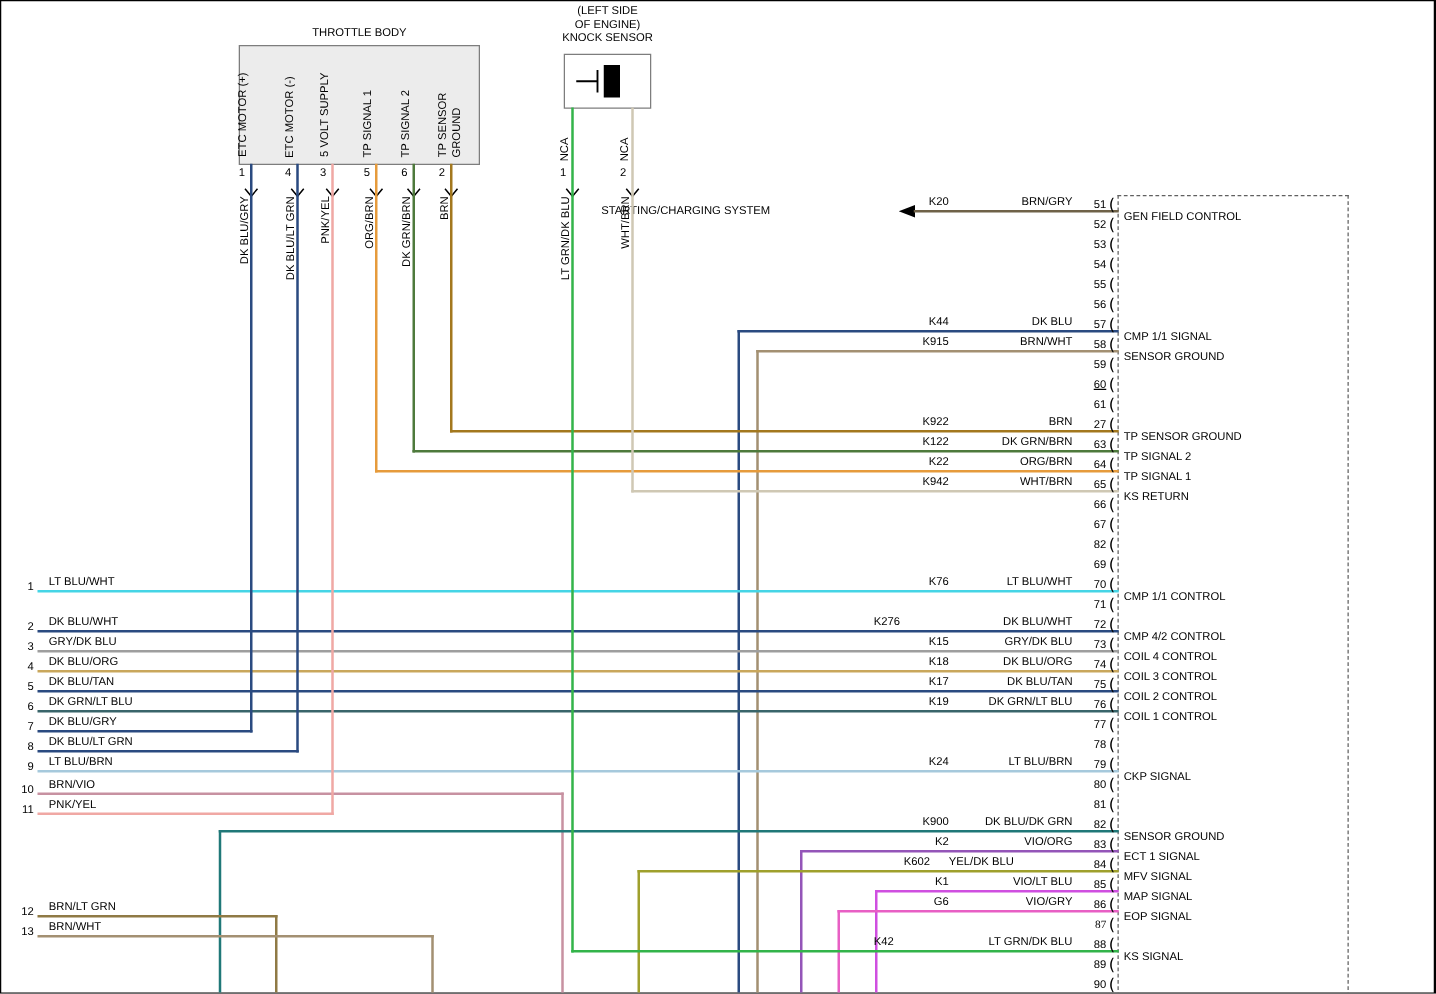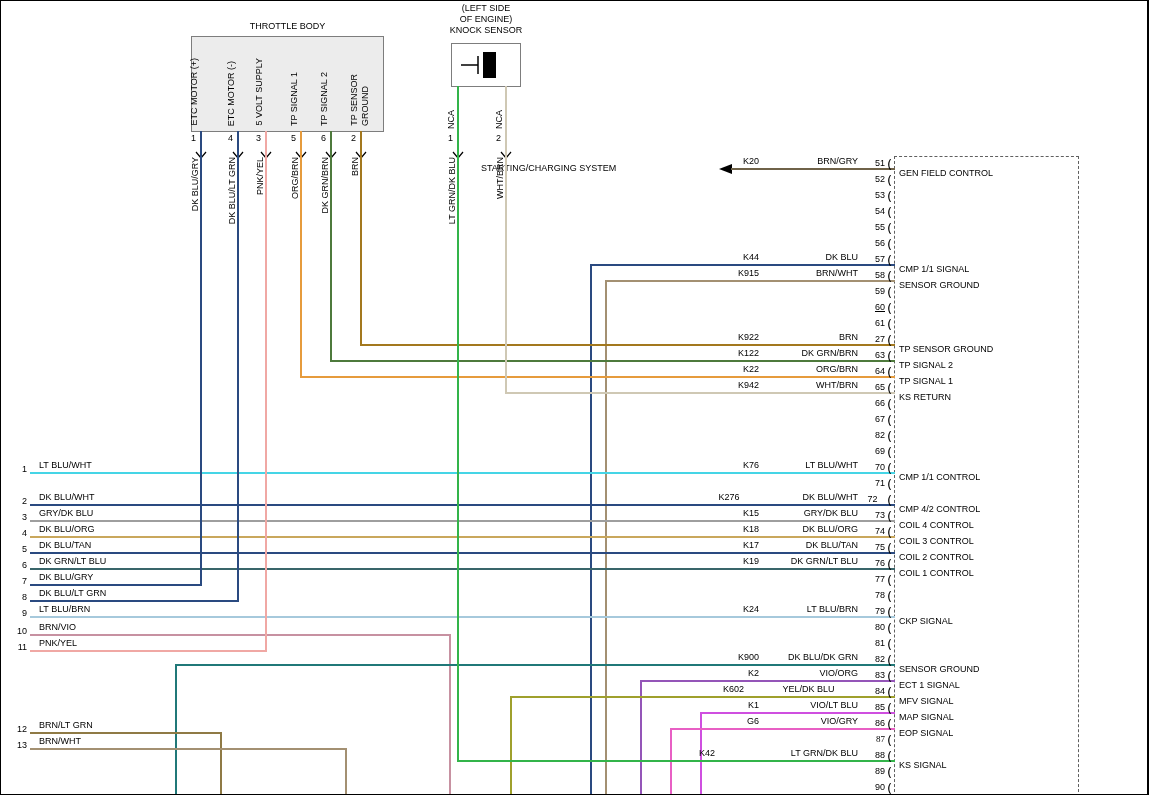--- a/index.html
+++ b/index.html
@@ -198,21 +198,21 @@
     <div class="t bracket" style="left: 886px; top: 413px;">(</div>
     <div class="t" style="left: 859px; top: 429px; width: 25px; text-align: right;">82</div>
     <div class="t bracket" style="left: 886px; top: 429px;">(</div>
     <div class="t" style="left: 859px; top: 445px; width: 25px; text-align: right;">69</div>
     <div class="t bracket" style="left: 886px; top: 445px;">(</div>
     <div class="t" style="left: 859px; top: 461px; width: 25px; text-align: right;">70</div>
     <div class="t bracket" style="left: 886px; top: 461px;">(</div>
     <div class="t" style="left: 898px; top: 471px;">CMP 1/1 CONTROL</div>
     <div class="t" style="left: 859px; top: 477px; width: 25px; text-align: right;">71</div>
     <div class="t bracket" style="left: 886px; top: 477px;">(</div>
-    <div class="t" style="left: 859px; top: 493px; width: 25px; text-align: center;">72</div>
+    <div class="t" style="left: 859px; top: 493px; width: 25px; text-align: right;">72</div>
     <div class="t bracket" style="left: 886px; top: 493px;">(</div>
     <div class="t" style="left: 898px; top: 503px;">CMP 4/2 CONTROL</div>
     <div class="t" style="left: 859px; top: 509px; width: 25px; text-align: right;">73</div>
     <div class="t bracket" style="left: 886px; top: 509px;">(</div>
     <div class="t" style="left: 898px; top: 519px;">COIL 4 CONTROL</div>
     <div class="t" style="left: 859px; top: 525px; width: 25px; text-align: right;">74</div>
     <div class="t bracket" style="left: 886px; top: 525px;">(</div>
     <div class="t" style="left: 898px; top: 535px;">COIL 3 CONTROL</div>
     <div class="t" style="left: 859px; top: 541px; width: 25px; text-align: right;">75</div>
     <div class="t bracket" style="left: 886px; top: 541px;">(</div>
@@ -264,38 +264,38 @@
     <div class="t" style="left: 698px; top: 331px; width: 60px; text-align: right;">K922</div>
     <div class="t" style="left: 758px; top: 331px; width: 99px; text-align: right;">BRN</div>
     <div class="t" style="left: 698px; top: 347px; width: 60px; text-align: right;">K122</div>
     <div class="t" style="left: 758px; top: 347px; width: 99px; text-align: right;">DK GRN/BRN</div>
     <div class="t" style="left: 698px; top: 363px; width: 60px; text-align: right;">K22</div>
     <div class="t" style="left: 758px; top: 363px; width: 99px; text-align: right;">ORG/BRN</div>
     <div class="t" style="left: 698px; top: 379px; width: 60px; text-align: right;">K942</div>
     <div class="t" style="left: 758px; top: 379px; width: 99px; text-align: right;">WHT/BRN</div>
     <div class="t" style="left: 698px; top: 459px; width: 60px; text-align: right;">K76</div>
     <div class="t" style="left: 758px; top: 459px; width: 99px; text-align: right;">LT BLU/WHT</div>
-    <div class="t" style="left: 698px; top: 491px; width: 60px; text-align: center;">K276</div>
+    <div class="t" style="left: 698px; top: 491px; width: 60px; text-align: left;">K276</div>
     <div class="t" style="left: 758px; top: 491px; width: 99px; text-align: right;">DK BLU/WHT</div>
     <div class="t" style="left: 698px; top: 507px; width: 60px; text-align: right;">K15</div>
     <div class="t" style="left: 758px; top: 507px; width: 99px; text-align: right;">GRY/DK BLU</div>
     <div class="t" style="left: 698px; top: 523px; width: 60px; text-align: right;">K18</div>
     <div class="t" style="left: 758px; top: 523px; width: 99px; text-align: right;">DK BLU/ORG</div>
     <div class="t" style="left: 698px; top: 539px; width: 60px; text-align: right;">K17</div>
     <div class="t" style="left: 758px; top: 539px; width: 99px; text-align: right;">DK BLU/TAN</div>
     <div class="t" style="left: 698px; top: 555px; width: 60px; text-align: right;">K19</div>
     <div class="t" style="left: 758px; top: 555px; width: 99px; text-align: right;">DK GRN/LT BLU</div>
     <div class="t" style="left: 698px; top: 603px; width: 60px; text-align: right;">K24</div>
     <div class="t" style="left: 758px; top: 603px; width: 99px; text-align: right;">LT BLU/BRN</div>
     <div class="t" style="left: 698px; top: 651px; width: 60px; text-align: right;">K900</div>
     <div class="t" style="left: 758px; top: 651px; width: 99px; text-align: right;">DK BLU/DK GRN</div>
     <div class="t" style="left: 698px; top: 667px; width: 60px; text-align: right;">K2</div>
     <div class="t" style="left: 758px; top: 667px; width: 99px; text-align: right;">VIO/ORG</div>
     <div class="t" style="left: 722px; top: 683px; width: 60px; text-align: left;">K602</div>
-    <div class="t" style="left: 758px; top: 683px; width: 99px; text-align: center;">YEL/DK BLU</div>
+    <div class="t" style="left: 758px; top: 683px; width: 99px; text-align: left;">YEL/DK BLU</div>
     <div class="t" style="left: 698px; top: 699px; width: 60px; text-align: right;">K1</div>
     <div class="t" style="left: 758px; top: 699px; width: 99px; text-align: right;">VIO/LT BLU</div>
     <div class="t" style="left: 698px; top: 715px; width: 60px; text-align: right;">G6</div>
     <div class="t" style="left: 758px; top: 715px; width: 99px; text-align: right;">VIO/GRY</div>
     <div class="t" style="left: 698px; top: 747px; width: 60px; ">K42</div>
     <div class="t" style="left: 758px; top: 747px; width: 99px; text-align: right;">LT GRN/DK BLU</div>
     <div class="t" style="left: 5px; top: 463px; width: 21px; text-align: right;">1</div>
     <div class="t" style="left: 38px; top: 459px;">LT BLU/WHT</div>
     <div class="t" style="left: 5px; top: 495px; width: 21px; text-align: right;">2</div>
     <div class="t" style="left: 38px; top: 491px;">DK BLU/WHT</div>

